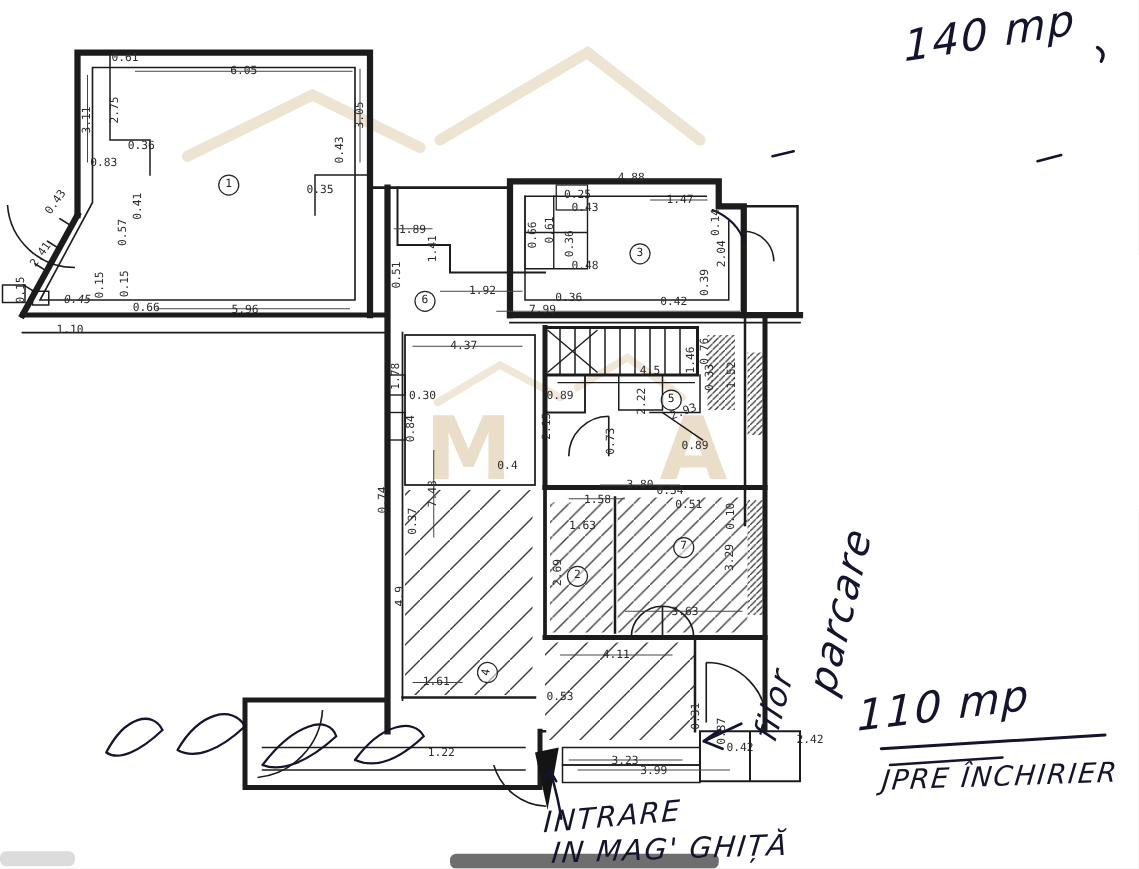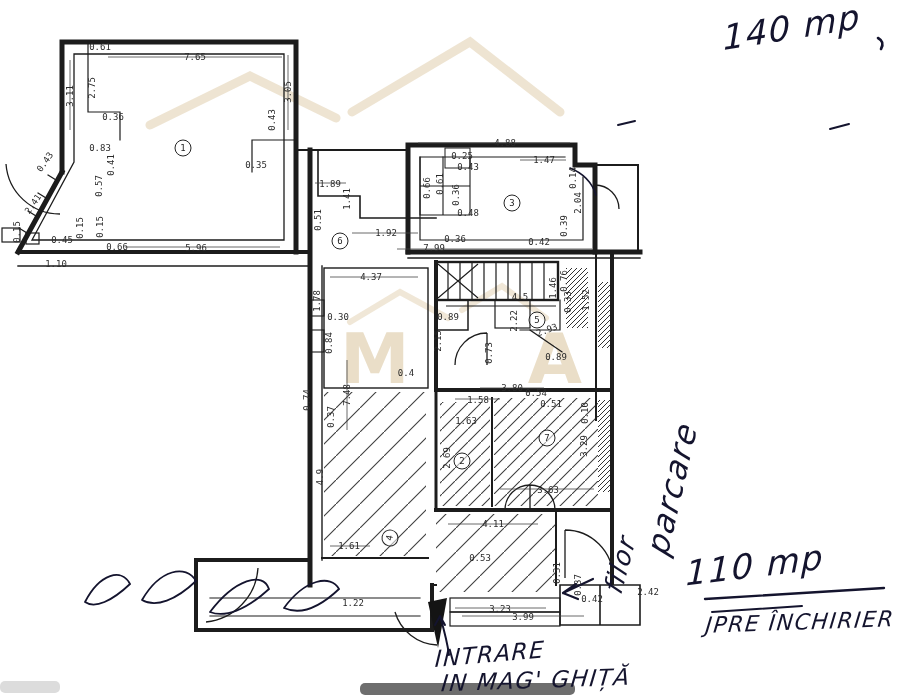--- a/index.html
+++ b/index.html
@@ -158,34 +158,34 @@
     </g>
 
     <g>
       <rect x="360" y="683" width="215" height="12" rx="5" fill="#4a4a4a" opacity=".8"></rect>
       <rect x="0" y="681" width="60" height="12" rx="5" fill="#9a9a9a" opacity=".35"></rect>
     </g>
   </svg>
 
   <div class="layer">
       <span class="dim" style="left: 100px; top: 47px; transform: translate(-50%, -50%) rotate(0deg);">0.61</span>
-      <span class="dim" style="left: 195px; top: 57px; transform: translate(-50%, -50%) rotate(0deg);">7.65</span>
+      <span class="dim" style="left: 195px; top: 57px; transform: translate(-50%, -50%) rotate(0deg);">6.05</span>
       <span class="dim" style="left: 70px; top: 96px; transform: translate(-50%, -50%) rotate(-90deg);">3.11</span>
       <span class="dim" style="left: 92px; top: 88px; transform: translate(-50%, -50%) rotate(-90deg);">2.75</span>
       <span class="dim" style="left: 113px; top: 117px; transform: translate(-50%, -50%) rotate(0deg);">0.36</span>
-      <span class="dim" style="left: 100px; top: 131px; transform: translate(-50%, -50%) rotate(0deg); margin-top: 17px;">0.83</span>
+      <span class="dim" style="left: 83px; top: 131px; transform: translate(-50%, -50%) rotate(0deg);">0.83</span>
       <span class="dim" style="left: 288px; top: 92px; transform: translate(-50%, -50%) rotate(-90deg);">3.05</span>
       <span class="dim" style="left: 272px; top: 120px; transform: translate(-50%, -50%) rotate(-90deg);">0.43</span>
-      <span class="dim" style="left: 256px; top: 165px; transform: translate(-50%, -50%) rotate(0deg);">0.35</span>
+      <span class="dim" style="left: 256px; top: 152px; transform: translate(-50%, -50%) rotate(0deg);">0.35</span>
       <span class="dim" style="left: 111px; top: 165px; transform: translate(-50%, -50%) rotate(-90deg);">0.41</span>
       <span class="dim" style="left: 99px; top: 186px; transform: translate(-50%, -50%) rotate(-90deg);">0.57</span>
       <span class="dim" style="left: 45px; top: 162px; transform: translate(-50%, -50%) rotate(-55deg);">0.43</span>
       <span class="dim" style="left: 33px; top: 204px; transform: translate(-50%, -50%) rotate(-55deg);">2.41</span>
       <span class="dim" style="left: 17px; top: 232px; transform: translate(-50%, -50%) rotate(-90deg);">0.15</span>
-      <span class="dim" style="left: 62px; top: 240px; transform: translate(-50%, -50%) rotate(0deg);">0.45</span>
+      <span class="dim" style="left: 62px; top: 240px; transform: translate(-50%, -50%) rotate(0deg); font-style: italic;">0.45</span>
       <span class="dim" style="left: 80px; top: 228px; transform: translate(-50%, -50%) rotate(-90deg);">0.15</span>
       <span class="dim" style="left: 100px; top: 227px; transform: translate(-50%, -50%) rotate(-90deg);">0.15</span>
       <span class="dim" style="left: 117px; top: 247px; transform: translate(-50%, -50%) rotate(0deg);">0.66</span>
       <span class="dim" style="left: 196px; top: 248px; transform: translate(-50%, -50%) rotate(0deg);">5.96</span>
       <span class="dim" style="left: 56px; top: 264px; transform: translate(-50%, -50%) rotate(0deg);">1.10</span>
       <span class="dim" style="left: 330px; top: 184px; transform: translate(-50%, -50%) rotate(0deg);">1.89</span>
       <span class="dim" style="left: 347px; top: 199px; transform: translate(-50%, -50%) rotate(-90deg);">1.41</span>
       <span class="dim" style="left: 318px; top: 220px; transform: translate(-50%, -50%) rotate(-90deg);">0.51</span>
       <span class="dim" style="left: 386px; top: 233px; transform: translate(-50%, -50%) rotate(0deg);">1.92</span>
       <span class="dim" style="left: 434px; top: 248px; transform: translate(-50%, -50%) rotate(0deg);">7.99</span>
@@ -224,21 +224,21 @@
       <span class="dim" style="left: 512px; top: 388px; transform: translate(-50%, -50%) rotate(0deg);">3.80</span>
       <span class="dim" style="left: 536px; top: 393px; transform: translate(-50%, -50%) rotate(0deg);">0.54</span>
       <span class="dim" style="left: 551px; top: 404px; transform: translate(-50%, -50%) rotate(0deg);">0.51</span>
       <span class="dim" style="left: 478px; top: 400px; transform: translate(-50%, -50%) rotate(0deg);">1.58</span>
       <span class="dim" style="left: 466px; top: 421px; transform: translate(-50%, -50%) rotate(0deg);">1.63</span>
       <span class="dim" style="left: 447px; top: 458px; transform: translate(-50%, -50%) rotate(-90deg);">2.69</span>
       <span class="dim" style="left: 585px; top: 413px; transform: translate(-50%, -50%) rotate(-90deg);">0.10</span>
       <span class="dim" style="left: 584px; top: 446px; transform: translate(-50%, -50%) rotate(-90deg);">3.29</span>
       <span class="dim" style="left: 548px; top: 490px; transform: translate(-50%, -50%) rotate(0deg);">3.63</span>
       <span class="dim" style="left: 493px; top: 524px; transform: translate(-50%, -50%) rotate(0deg);">4.11</span>
-      <span class="dim" style="left: 480px; top: 558px; transform: translate(-50%, -50%) rotate(0deg);">0.53</span>
+      <span class="dim" style="left: 448px; top: 558px; transform: translate(-50%, -50%) rotate(0deg);">0.53</span>
       <span class="dim" style="left: 320px; top: 477px; transform: translate(-50%, -50%) rotate(-90deg);">4.9</span>
       <span class="dim" style="left: 349px; top: 546px; transform: translate(-50%, -50%) rotate(0deg);">1.61</span>
       <span class="dim" style="left: 353px; top: 603px; transform: translate(-50%, -50%) rotate(0deg);">1.22</span>
       <span class="dim" style="left: 500px; top: 609px; transform: translate(-50%, -50%) rotate(0deg);">3.23</span>
       <span class="dim" style="left: 523px; top: 617px; transform: translate(-50%, -50%) rotate(0deg);">3.99</span>
       <span class="dim" style="left: 557px; top: 573px; transform: translate(-50%, -50%) rotate(-90deg);">0.31</span>
       <span class="dim" style="left: 578px; top: 585px; transform: translate(-50%, -50%) rotate(-90deg);">0.37</span>
       <span class="dim" style="left: 592px; top: 599px; transform: translate(-50%, -50%) rotate(0deg);">0.42</span>
       <span class="dim" style="left: 648px; top: 592px; transform: translate(-50%, -50%) rotate(0deg);">2.42</span>
       <span class="room" style="left: 183px; top: 148px; transform: translate(-50%, -50%) rotate(0deg);">1</span>

